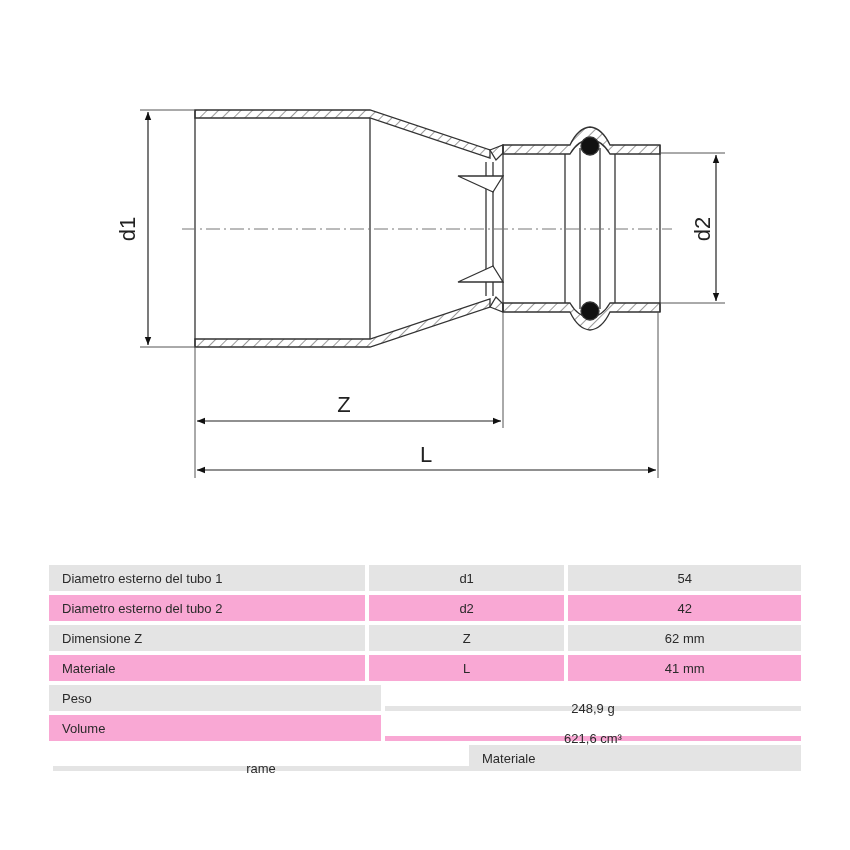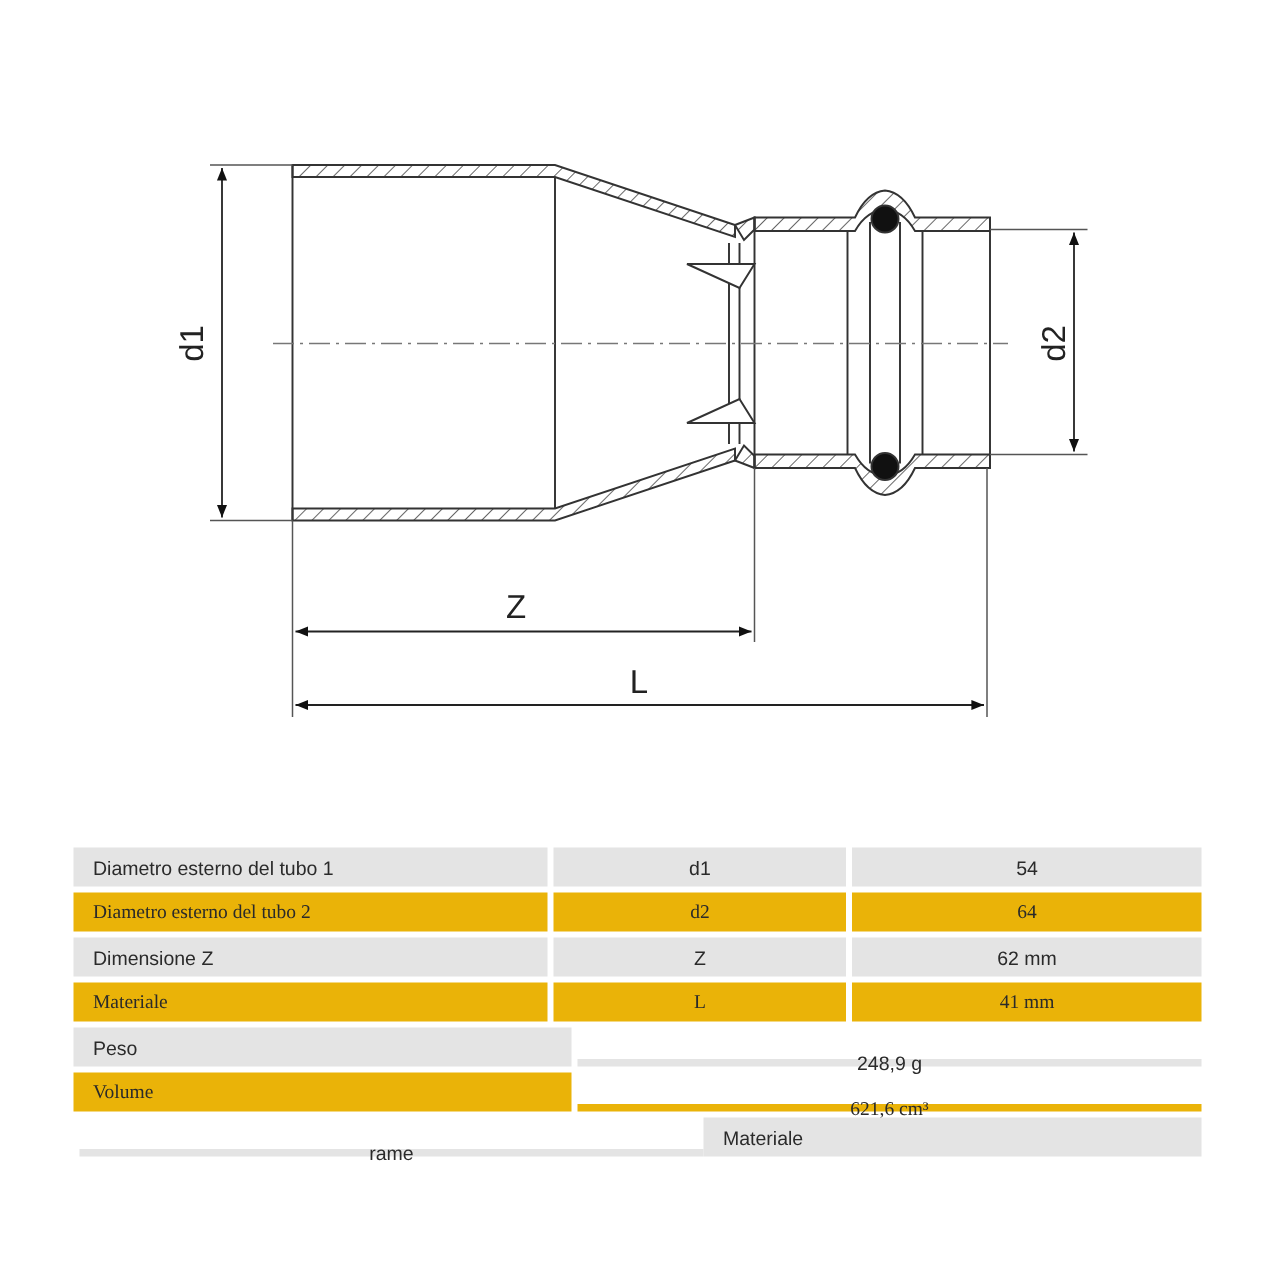--- a/index.html
+++ b/index.html
@@ -3,21 +3,21 @@
 <meta charset="utf-8">
 <style>
   html, body { margin:0; padding:0; background:#ffffff; }
   body { width:850px; height:850px; position:relative; overflow:hidden; font-family:"Liberation Sans", sans-serif; color:#2a2a2a; }
   #drawing { position:absolute; left:0; top:0; }
   .lbl { font-family:"Liberation Sans", sans-serif; font-size:22px; fill:#222; }
   .spec-table { position:absolute; left:49px; top:565px; width:752px; }
   .row { display:flex; height:26px; margin-bottom:4px; }
   .cell { display:flex; align-items:center; font-size:13px; color:#2a2a2a; }
   .row.dark .cell { background:#e4e4e4; }
-  .row.light .cell { background:#eab308;font-family:Liberation Serif, serif; }
+  .row.light .cell { background:#f9a8d4; }
   .c1 { width:332px; padding-left:13px; box-sizing:border-box; }
   .c2 { width:206px; margin-left:4px; justify-content:center; }
   .c3 { width:245px; margin-left:4px; justify-content:center; }
   .cspan { width:416px; margin-left:4px; justify-content:center;margin-top:21px; }
 </style>
 </head>
 <body>
 
 <svg id="drawing" width="850" height="540" viewBox="0 0 850 540">
   <defs>
@@ -90,21 +90,21 @@
 
 <div class="spec-table">
   <div class="row dark">
     <div class="cell c1">Diametro esterno del tubo 1</div>
     <div class="cell c2">d1</div>
     <div class="cell c3">54</div>
   </div>
   <div class="row light">
     <div class="cell c1">Diametro esterno del tubo 2</div>
     <div class="cell c2">d2</div>
-    <div class="cell c3">64</div>
+    <div class="cell c3">42</div>
   </div>
   <div class="row dark">
     <div class="cell c1">Dimensione Z</div>
     <div class="cell c2">Z</div>
     <div class="cell c3">62 mm</div>
   </div>
   <div class="row light">
     <div class="cell c1">Materiale</div>
     <div class="cell c2">L</div>
     <div class="cell c3">41 mm</div>

